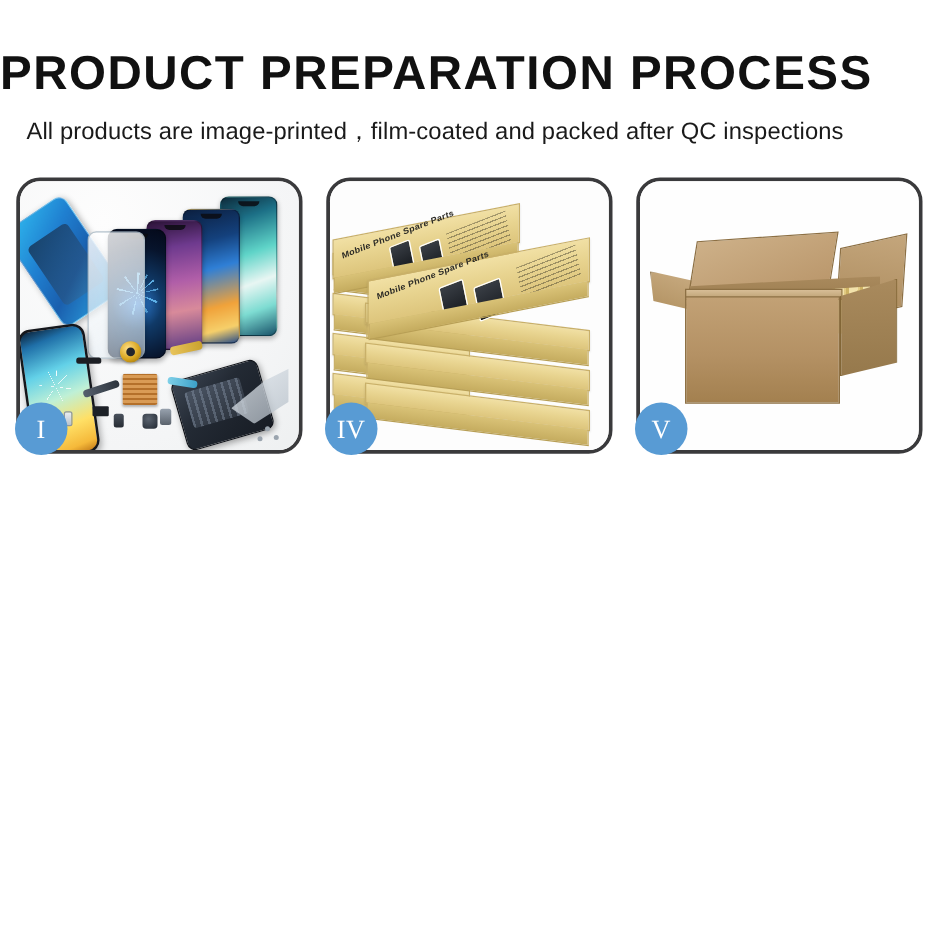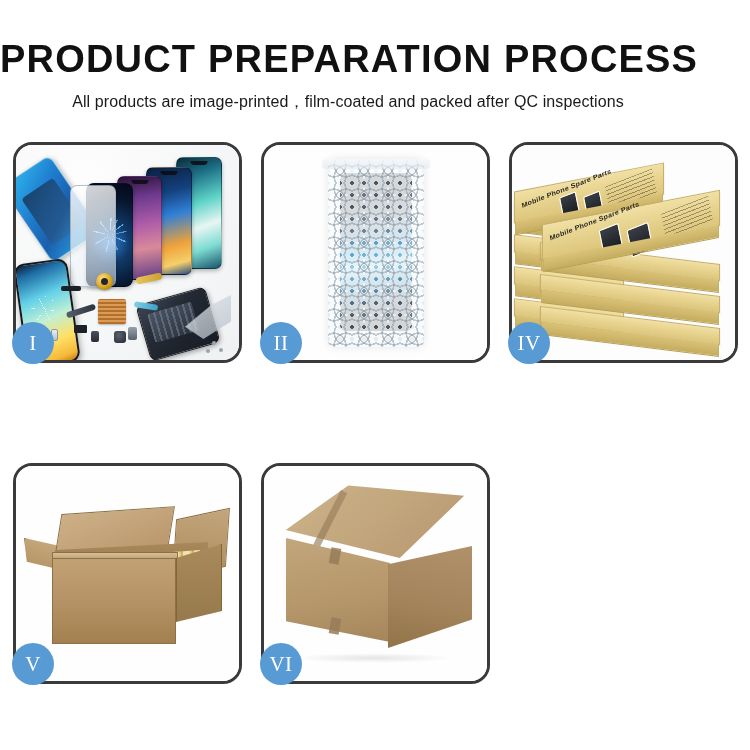--- a/index.html
+++ b/index.html
@@ -14,21 +14,21 @@
   
   .header { position: absolute; top: 0; left: 0; width: 696px; text-align: center; }
   .title {
     font-family: "Liberation Sans", sans-serif;
     font-size: 38px; font-weight: 700; letter-spacing: 1.2px;
     color: #111; line-height: 1; padding-top: 40px;
     white-space: nowrap;
   }
   .subtitle {
     font-family: "Liberation Sans", sans-serif;
-    font-size: 16px; font-weight: 400; color: #1a1a1a;
+    font-size: 19px; font-weight: 400; color: #1a1a1a;
     padding-top: 14px; letter-spacing: .1px; white-space: nowrap;
   }
 
   
   .grid {
     position: absolute; left: 13px; top: 142px;
     width: 726px; height: 545px;
     display: grid;
     grid-template-columns: 229px 229px 229px;
     grid-template-rows: 221px 221px;
@@ -419,31 +419,20 @@
         <div class="part batt"></div>
         <div class="part sim"></div>
         <div class="part screw1"></div>
         <div class="part screw2"></div>
         <div class="part screw3"></div>
         <div class="tweezer"></div>
       </div>
       <div class="badge">I</div>
     </div>
 
-    <div class="panel">
-      <div class="panel-inner p2">
-        <div class="bubblepack">
-          <div class="bp-core"></div>
-          <div class="bp-bubbles"></div>
-          <div class="bp-outline"></div>
-          <div class="bp-seal"></div>
-        </div>
-      </div>
-      <div class="badge">II</div>
-    </div>
 
 
     <div class="panel">
       <div class="panel-inner p4">
         <div class="stackwrap">
 
           <div class="kbox" style="left:2px; top:64px; width:110px; height:18px; transform:skewY(7deg);">
               <div class="kside"></div>
             </div>
           <div class="kbox" style="left:2px; top:96px; width:110px; height:18px; transform:skewY(7deg);">
@@ -494,29 +483,15 @@
         <div class="c5-flapRight"></div>
         <div class="c5-innerback"></div>
         <div class="c5-goods2"></div>
         <div class="c5-frontlip"></div>
         <div class="c5-body"></div>
         <div class="c5-right"></div>
       </div>
       <div class="badge">V</div>
     </div>
 
-    <div class="panel">
-      <div class="panel-inner p6">
-        <div class="c6-topwrap">
-          <div class="c6-topface"></div>
-          <div class="c6-tapeline"></div>
-        </div>
-        <div class="c6-frontface"></div>
-        <div class="c6-rightface"></div>
-        <div class="c6-seamT"></div>
-        <div class="c6-seamB"></div>
-        <div class="c6-shadow"></div>
-      </div>
-      <div class="badge">VI</div>
-    </div>
 
   </div>
 </div>
 
 </body></html>

